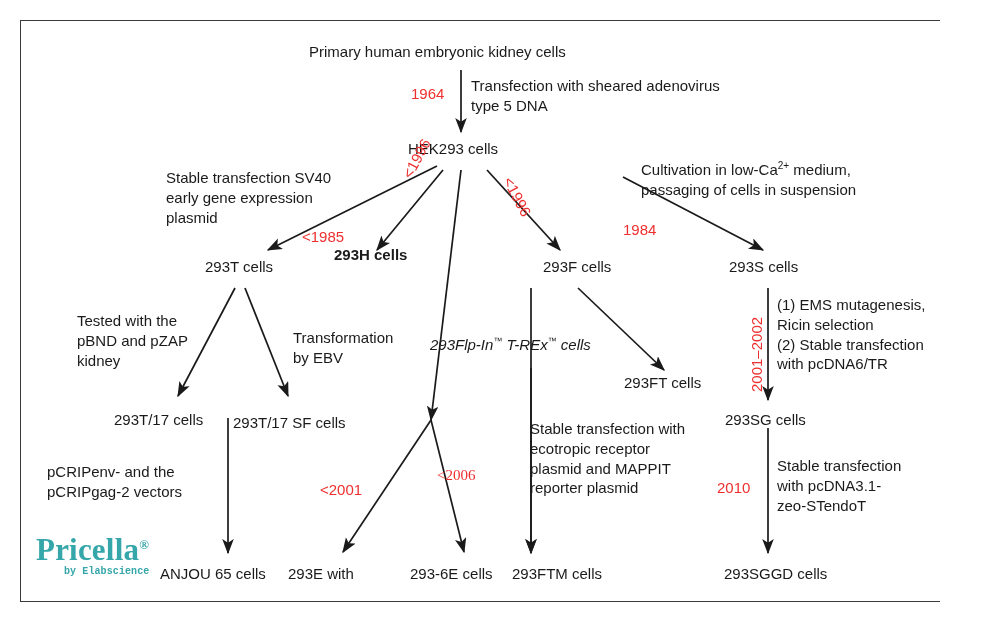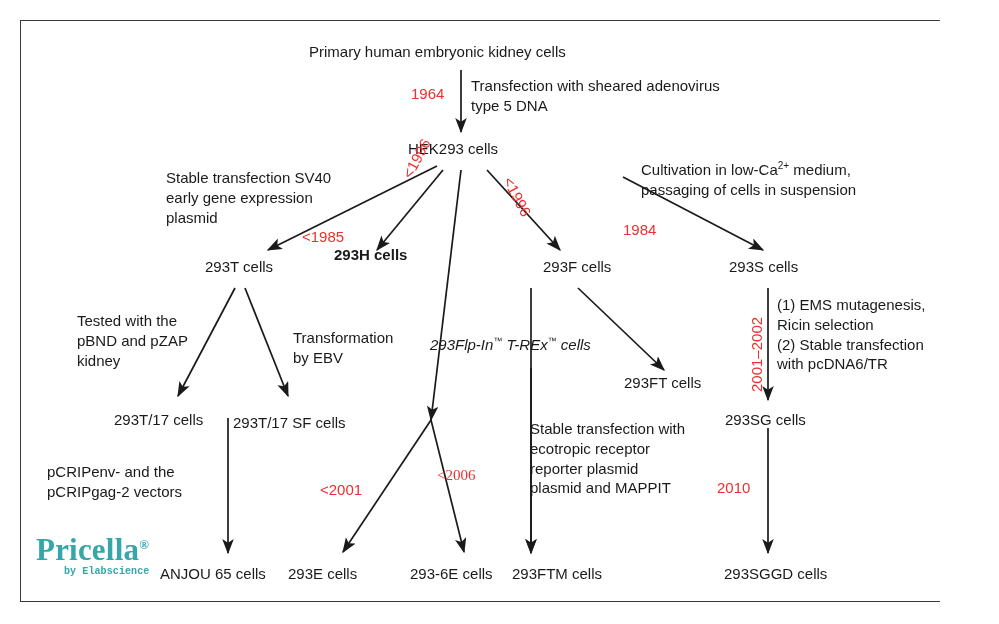--- a/index.html
+++ b/index.html
@@ -82,21 +82,21 @@
   <div class="node" style="left:624px;top:374px;">293FT cells</div>
 
   <div class="node" style="left:114px;top:411px;">293T/17 cells</div>
 
   <div class="node" style="left:233px;top:414px;">293T/17 SF cells</div>
 
   <div class="node" style="left:725px;top:411px;">293SG cells</div>
 
   <div class="node" style="left:160px;top:565px;">ANJOU 65 cells</div>
 
-  <div class="node" style="left:288px;top:565px;">293E cells</div>
+  <div class="node" style="left:288px;top:565px;">293E with</div>
 
   <div class="node" style="left:410px;top:565px;">293-6E cells</div>
 
   <div class="node" style="left:512px;top:565px;">293FTM cells</div>
 
   <div class="node" style="left:724px;top:565px;">293SGGD cells</div>
 
   <div class="desc" style="left:471px;top:76px;width:290px;">
     <div>Transfection with sheared adenovirus</div>
     <div>type 5 DNA</div>
@@ -127,24 +127,29 @@
   <div class="desc" style="left:777px;top:295px;width:180px;">
     <div>(1) EMS mutagenesis,</div>
     <div>Ricin selection</div>
     <div>(2) Stable transfection</div>
     <div>with pcDNA6/TR</div>
   </div>
 
   <div class="desc" style="left:530px;top:419px;width:200px;">
     <div>Stable transfection with</div>
     <div>ecotropic receptor</div>
+    <div>plasmid and MAPPIT</div>
     <div>reporter plasmid</div>
-    <div>plasmid and MAPPIT</div>
   </div>
 
+  <div class="desc" style="left:777px;top:456px;width:180px;">
+    <div>Stable transfection</div>
+    <div>with pcDNA3.1-</div>
+    <div>zeo-STendoT</div>
+  </div>
 
   <div class="desc" style="left:47px;top:462px;width:210px;">
     <div>pCRIPenv- and the</div>
     <div>pCRIPgag-2 vectors</div>
   </div>
 
   <div class="year" style="left:411px;top:85px;">1964</div>
 
   <div class="year" style="left:302px;top:228px;">&lt;1985</div>
 

